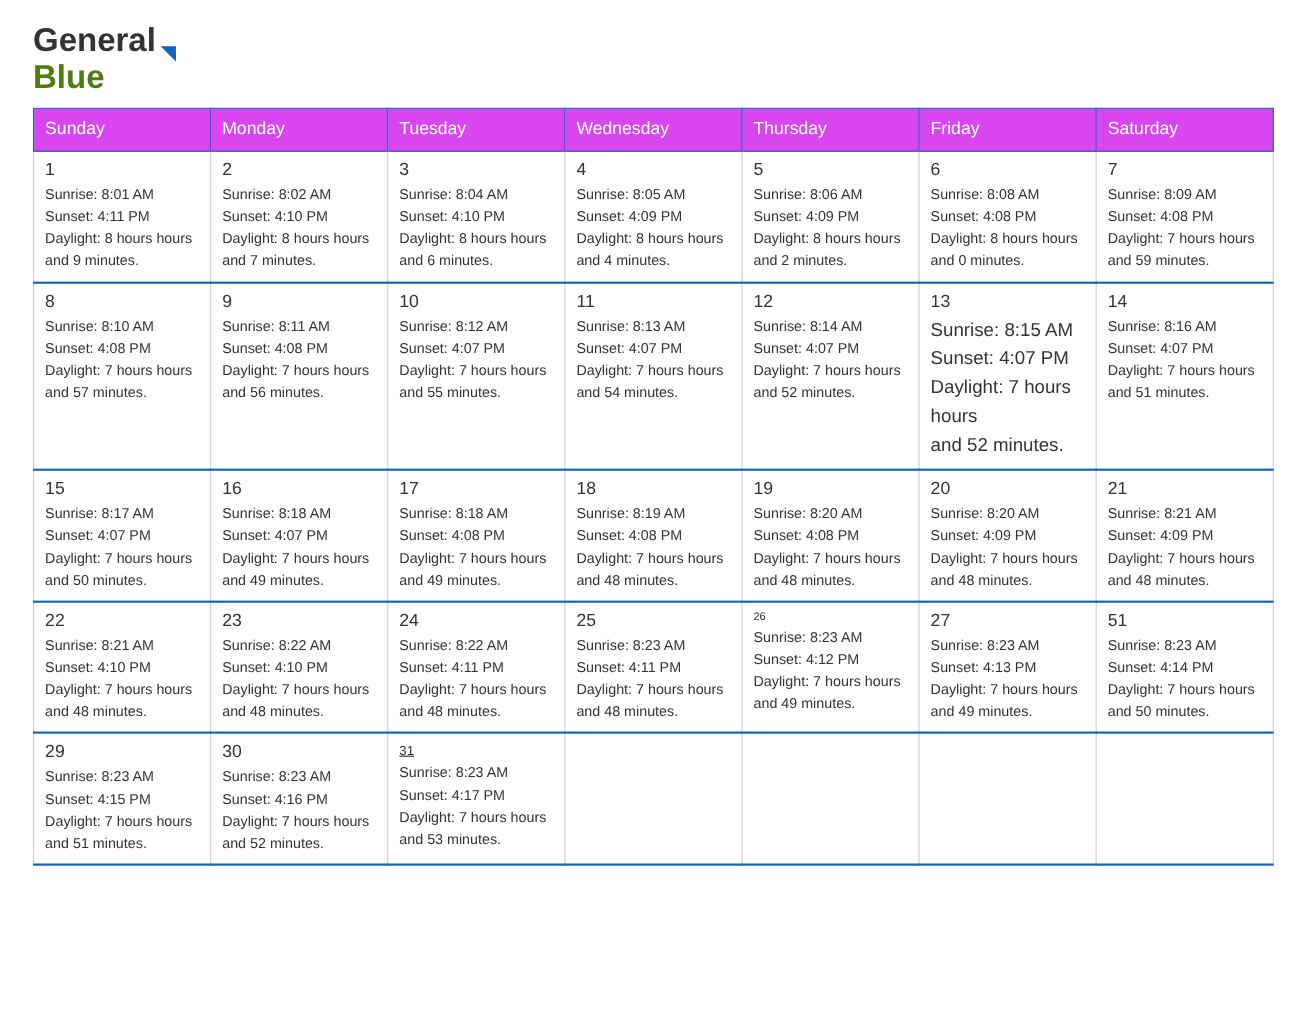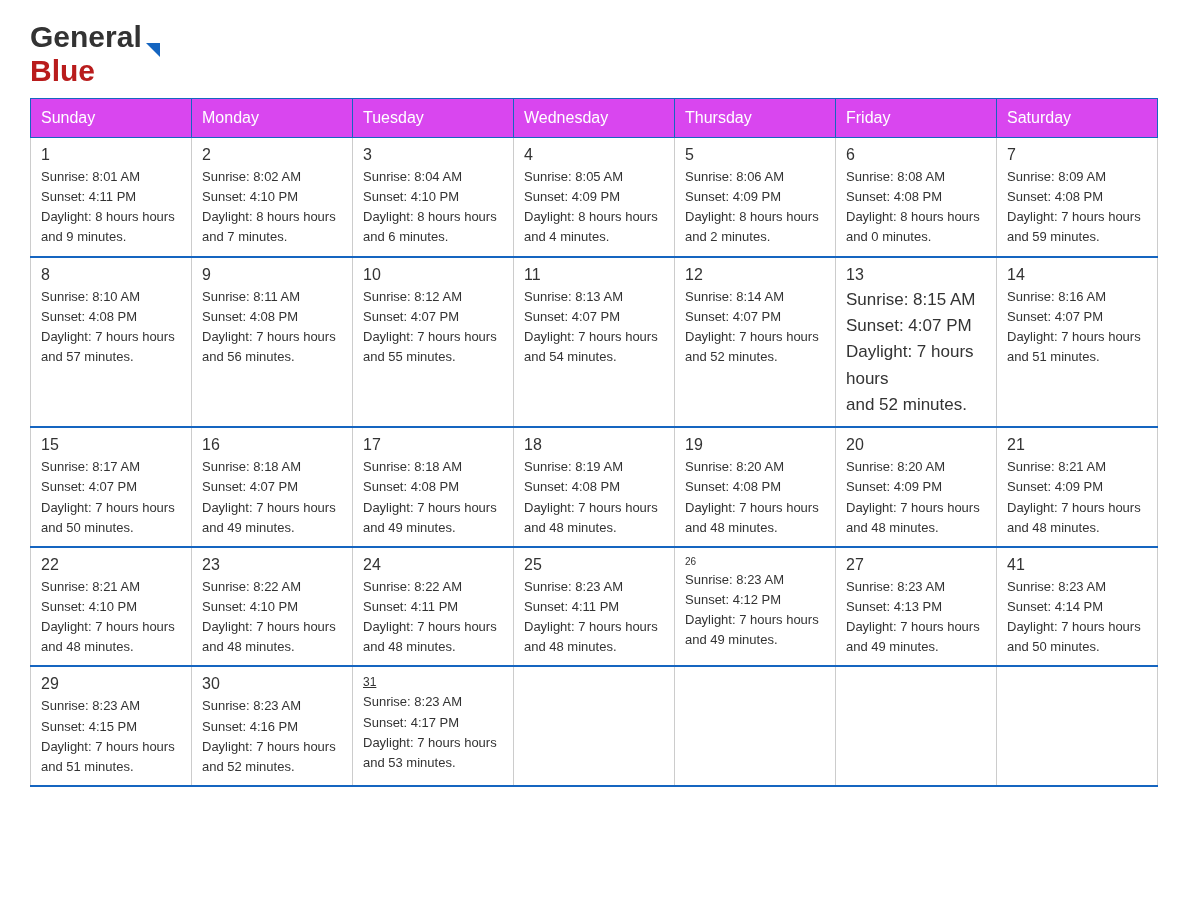--- a/index.html
+++ b/index.html
@@ -59,21 +59,21 @@
 </head>
 <body>
 
 <div class="header">
   <div class="logo">
     <div class="logo-row1">
       <span style="font-size:30px;font-weight:bold;color:#333;font-family:Arial,sans-serif;">General</span>
       <span style="display:inline-block;width:0;height:0;border-top:14px solid #1565c0;border-left:14px solid transparent;margin-left:4px;position:relative;top:10px;"></span>
     </div>
     <div class="logo-row2" style="margin-left:0;">
-      <span style="font-size:30px;font-weight:bold;color:#b91c1c;font-family:Arial,sans-serif;">Blue</span>
+      <span style="font-size:30px;font-weight:bold;color:#4d7c0f;font-family:Arial,sans-serif;">Blue</span>
     </div>
   </div>
   <div class="title-section">
     <div style="font-size:52px;color:#222;font-weight:normal;"></div>
     <div style="font-size:20px;color:#555;margin-top:4px;"></div>
   </div>
 </div>
 
 <table>
   <thead>
@@ -199,21 +199,21 @@
       </td>
         <td>
         <span style="font-size:10px;display:block;margin-bottom:3px;">26</span>
         <span style="font-size:13px;line-height:1.55;display:block;">Sunrise: 8:23 AM<br>Sunset: 4:12 PM<br>Daylight: 7 hours hours<br>and 49 minutes.</span>
       </td>
         <td>
         <span style="font-size:16px;display:block;margin-bottom:3px;">27</span>
         <span style="font-size:13px;line-height:1.55;display:block;">Sunrise: 8:23 AM<br>Sunset: 4:13 PM<br>Daylight: 7 hours hours<br>and 49 minutes.</span>
       </td>
         <td>
-        <span style="font-size:16px;display:block;margin-bottom:3px;">41</span>
+        <span style="font-size:16px;display:block;margin-bottom:3px;">51</span>
         <span style="font-size:13px;line-height:1.55;display:block;">Sunrise: 8:23 AM<br>Sunset: 4:14 PM<br>Daylight: 7 hours hours<br>and 50 minutes.</span>
       </td>
       </tr>
       <tr>
         <td>
         <span style="font-size:16px;display:block;margin-bottom:3px;">29</span>
         <span style="font-size:13px;line-height:1.55;display:block;">Sunrise: 8:23 AM<br>Sunset: 4:15 PM<br>Daylight: 7 hours hours<br>and 51 minutes.</span>
       </td>
         <td>
         <span style="font-size:16px;display:block;margin-bottom:3px;">30</span>

